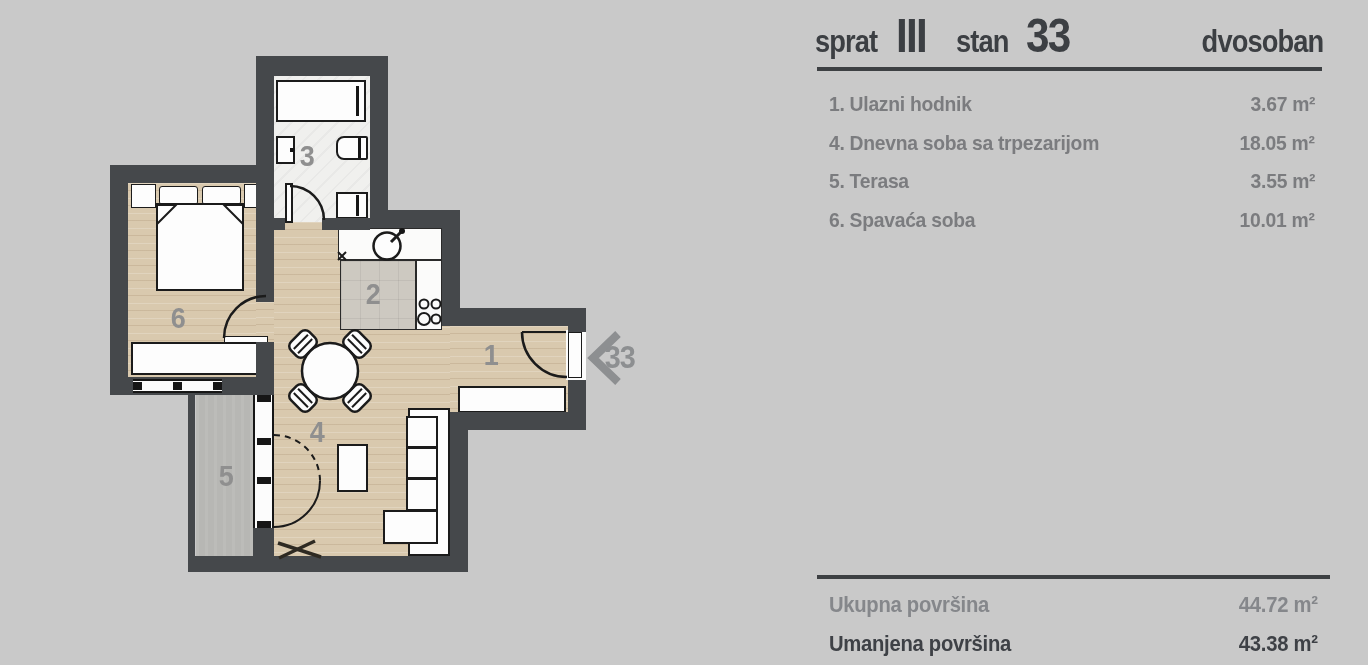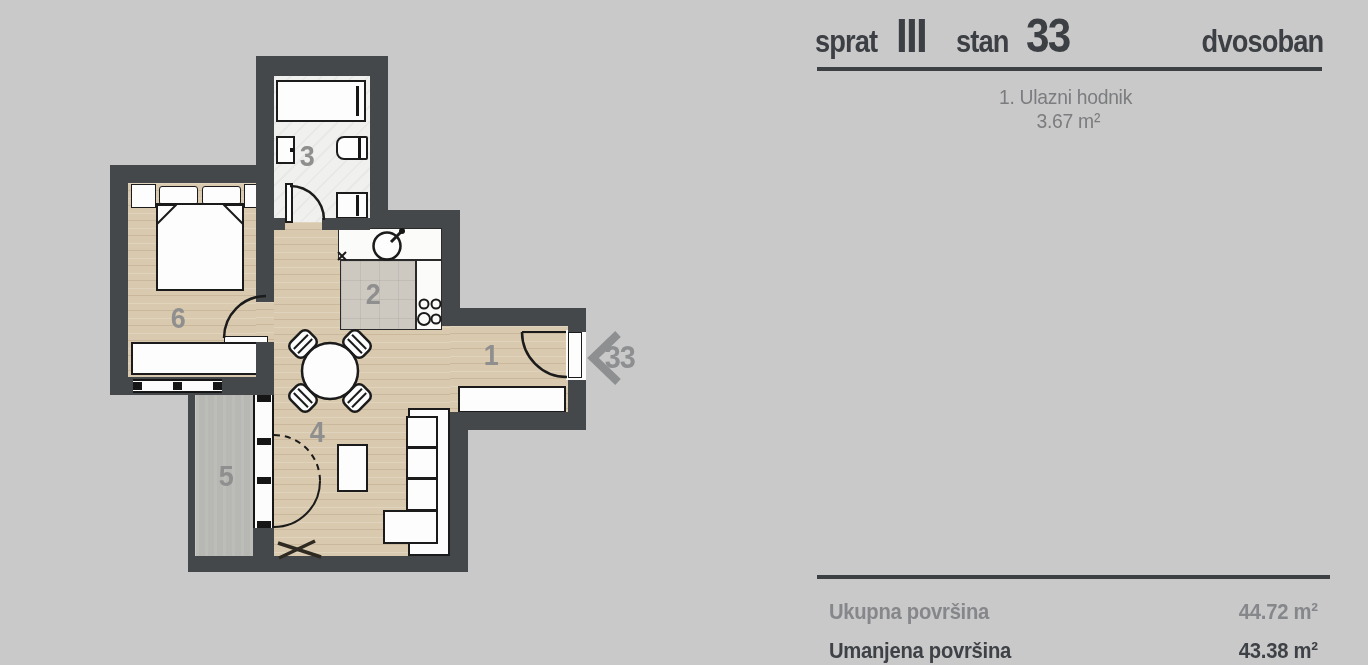--- a/index.html
+++ b/index.html
@@ -38,27 +38,27 @@
   
   .hdr{position:absolute;left:815px;top:8px;width:508px;height:56px;
        display:flex;align-items:baseline;color:#3c3f43;font-weight:bold;}
   .hdr .sm{font-size:31px;letter-spacing:-1px;display:inline-block;
            transform:scaleX(.88);transform-origin:left bottom;}
   .hdr .lg{font-size:48px;letter-spacing:-2px;display:inline-block;
            transform:scaleX(.88);transform-origin:left bottom;}
   .rule{position:absolute;background:#3d4043;height:4px;}
   .roomlist{position:absolute;left:817px;top:85px;width:498px;}
   .room-row{height:38.5px;display:flex;align-items:center;justify-content:space-between;
-            color:#7b7c7f;font-weight:normal;font-size:21px;flex-direction:column;}
+            color:#7b7c7f;font-weight:bold;font-size:21px;}
   .room-row .nm{padding-left:13px;display:inline-block;transform:scaleX(.92);
                 transform-origin:left center;white-space:nowrap;letter-spacing:-0.3px;}
   .room-row .ar{display:inline-block;transform:scaleX(.92);transform-origin:right center;
                 white-space:nowrap;letter-spacing:-0.3px;}
   .totals{position:absolute;left:817px;top:592px;width:501px;}
-  .tot-row{height:39px;display:flex;align-items:center;justify-content:space-between;
+  .tot-row{height:39px;display:flex;align-items:flex-start;justify-content:space-between;
            font-weight:bold;font-size:22px;}
   .tot-row .nm{padding-left:13px;display:inline-block;transform:scaleX(.92);
                transform-origin:left center;white-space:nowrap;letter-spacing:-0.3px;}
   .tot-row .ar{display:inline-block;transform:scaleX(.92);transform-origin:right center;
                white-space:nowrap;letter-spacing:-0.3px;}
   .tot-gross{color:#85878b;}
   .tot-net{color:#3e4146;}
   .ent-num{position:absolute;color:#8d8f91;font-weight:bold;font-size:32px;line-height:1;
            transform:scaleX(.9);letter-spacing:-1px;}
 </style>
@@ -207,20 +207,32 @@
   <span class="lg">33</span>
   <span class="sm" style="margin-left:auto;transform-origin:right bottom;">dvosoban</span>
 </div>
 <div class="rule" style="left:817px;top:67px;width:505px;"></div>
 
 <div class="roomlist">
   <div class="room-row">
     <span class="nm">1. Ulazni hodnik</span>
     <span class="ar">3.67 m²</span>
   </div>
+  <div class="room-row">
+    <span class="nm">4. Dnevna soba sa trpezarijom</span>
+    <span class="ar">18.05 m²</span>
+  </div>
+  <div class="room-row">
+    <span class="nm">5. Terasa</span>
+    <span class="ar">3.55 m²</span>
+  </div>
+  <div class="room-row">
+    <span class="nm">6. Spavaća soba</span>
+    <span class="ar">10.01 m²</span>
+  </div>
 </div>
 
 <div class="rule" style="left:817px;top:575px;width:513px;"></div>
 
 <div class="totals">
   <div class="tot-row tot-gross">
     <span class="nm">Ukupna površina</span>
     <span class="ar">44.72 m²</span>
   </div>
   <div class="tot-row tot-net">

